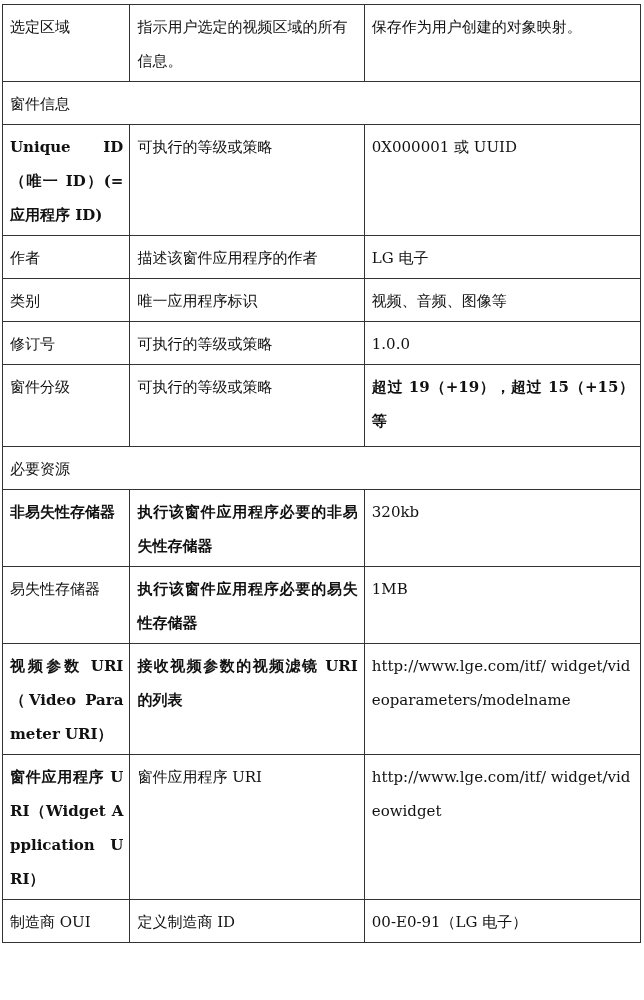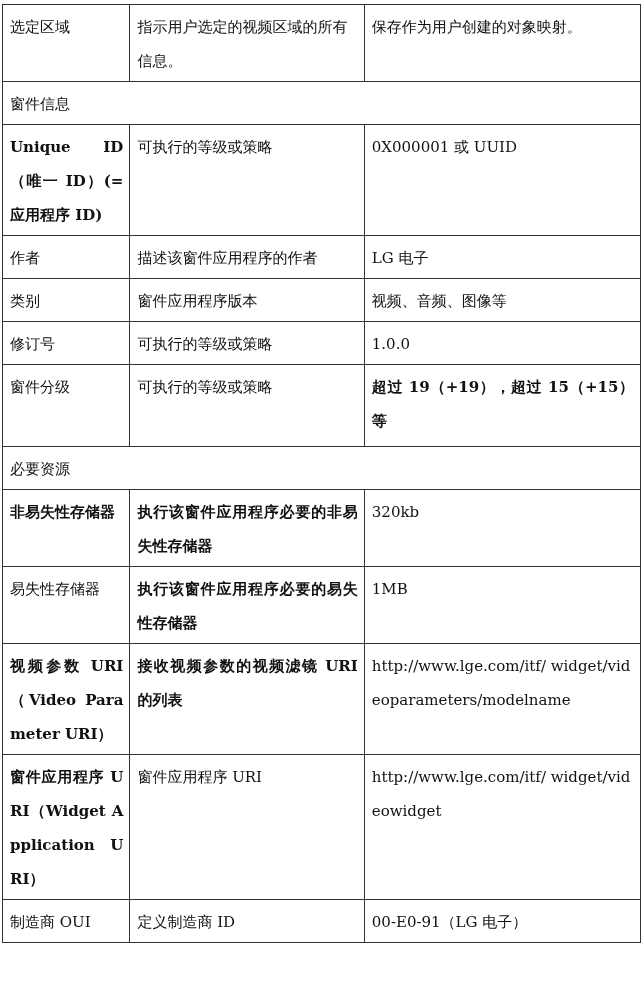--- a/index.html
+++ b/index.html
@@ -38,21 +38,21 @@
       <td>可执行的等级或策略</td>
       <td>0X000001 或 UUID</td>
     </tr>
     <tr style="height:34px">
       <td>作者</td>
       <td>描述该窗件应用程序的作者</td>
       <td>LG 电子</td>
     </tr>
     <tr style="height:34px">
       <td>类别</td>
-      <td>窗件应用程序版本</td>
+      <td>唯一应用程序标识</td>
       <td>视频、音频、图像等</td>
     </tr>
     <tr style="height:34px">
       <td>修订号</td>
       <td>可执行的等级或策略</td>
       <td>1.0.0</td>
     </tr>
     <tr style="height:82px">
       <td>窗件分级</td>
       <td>可执行的等级或策略</td>

